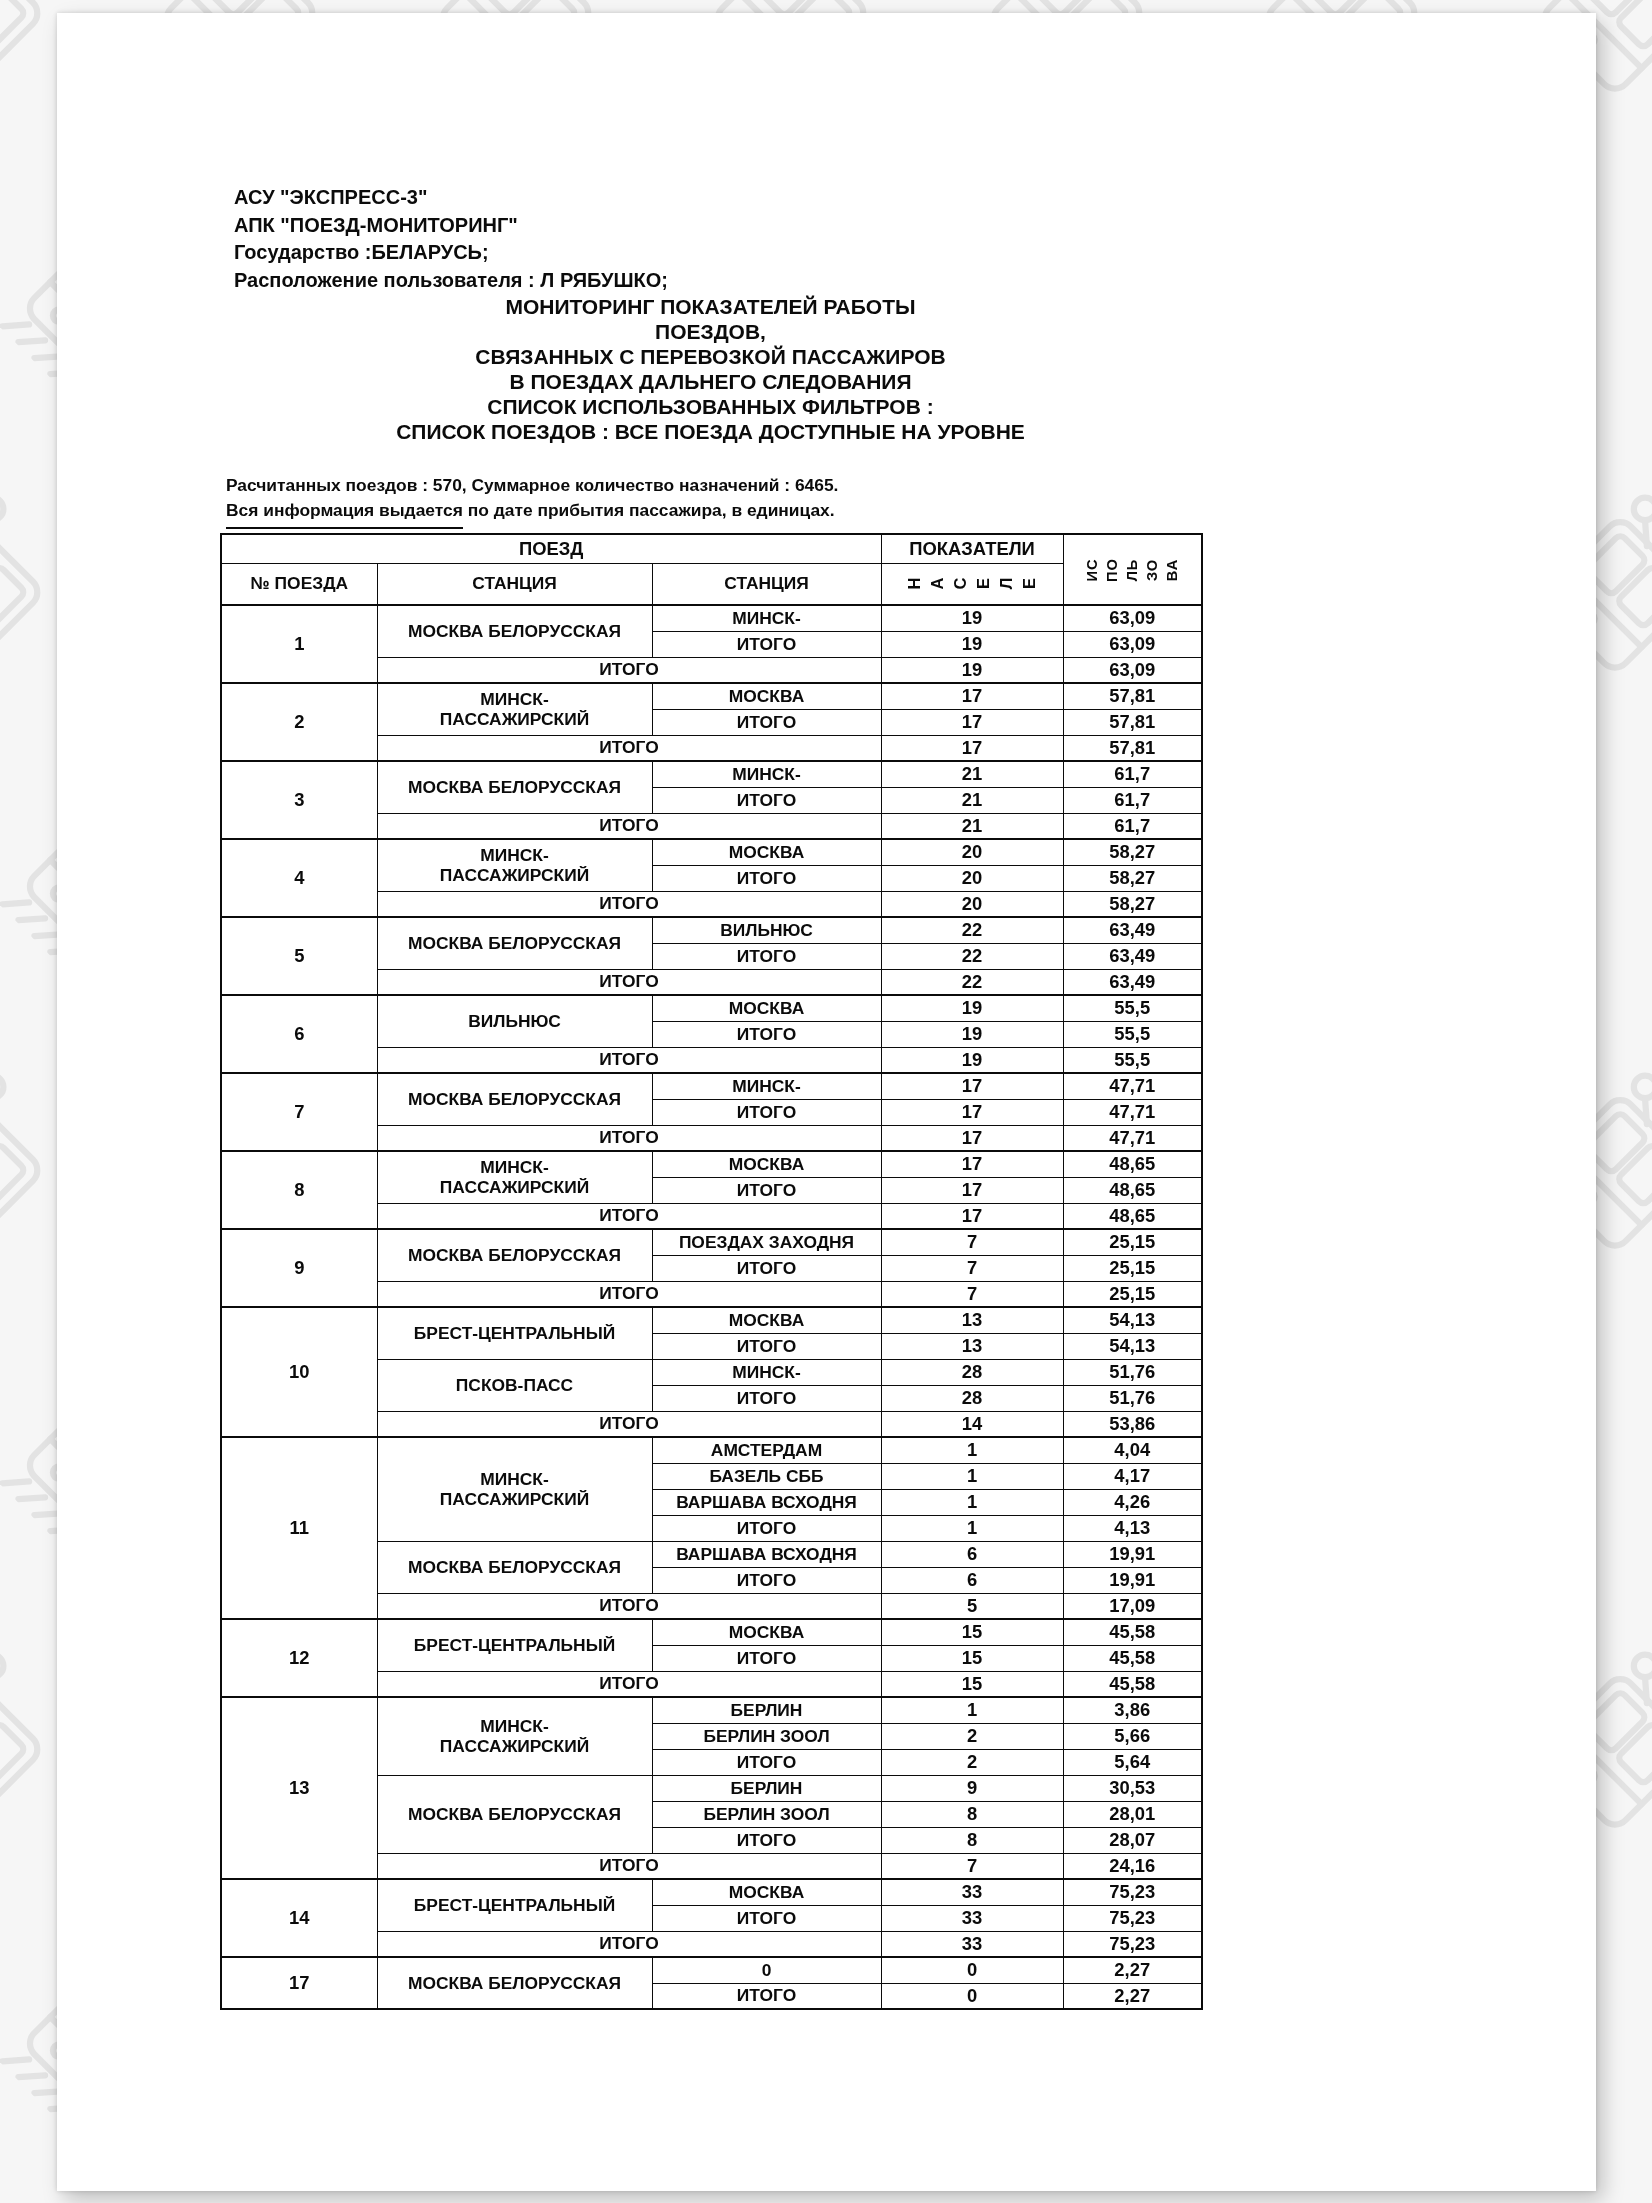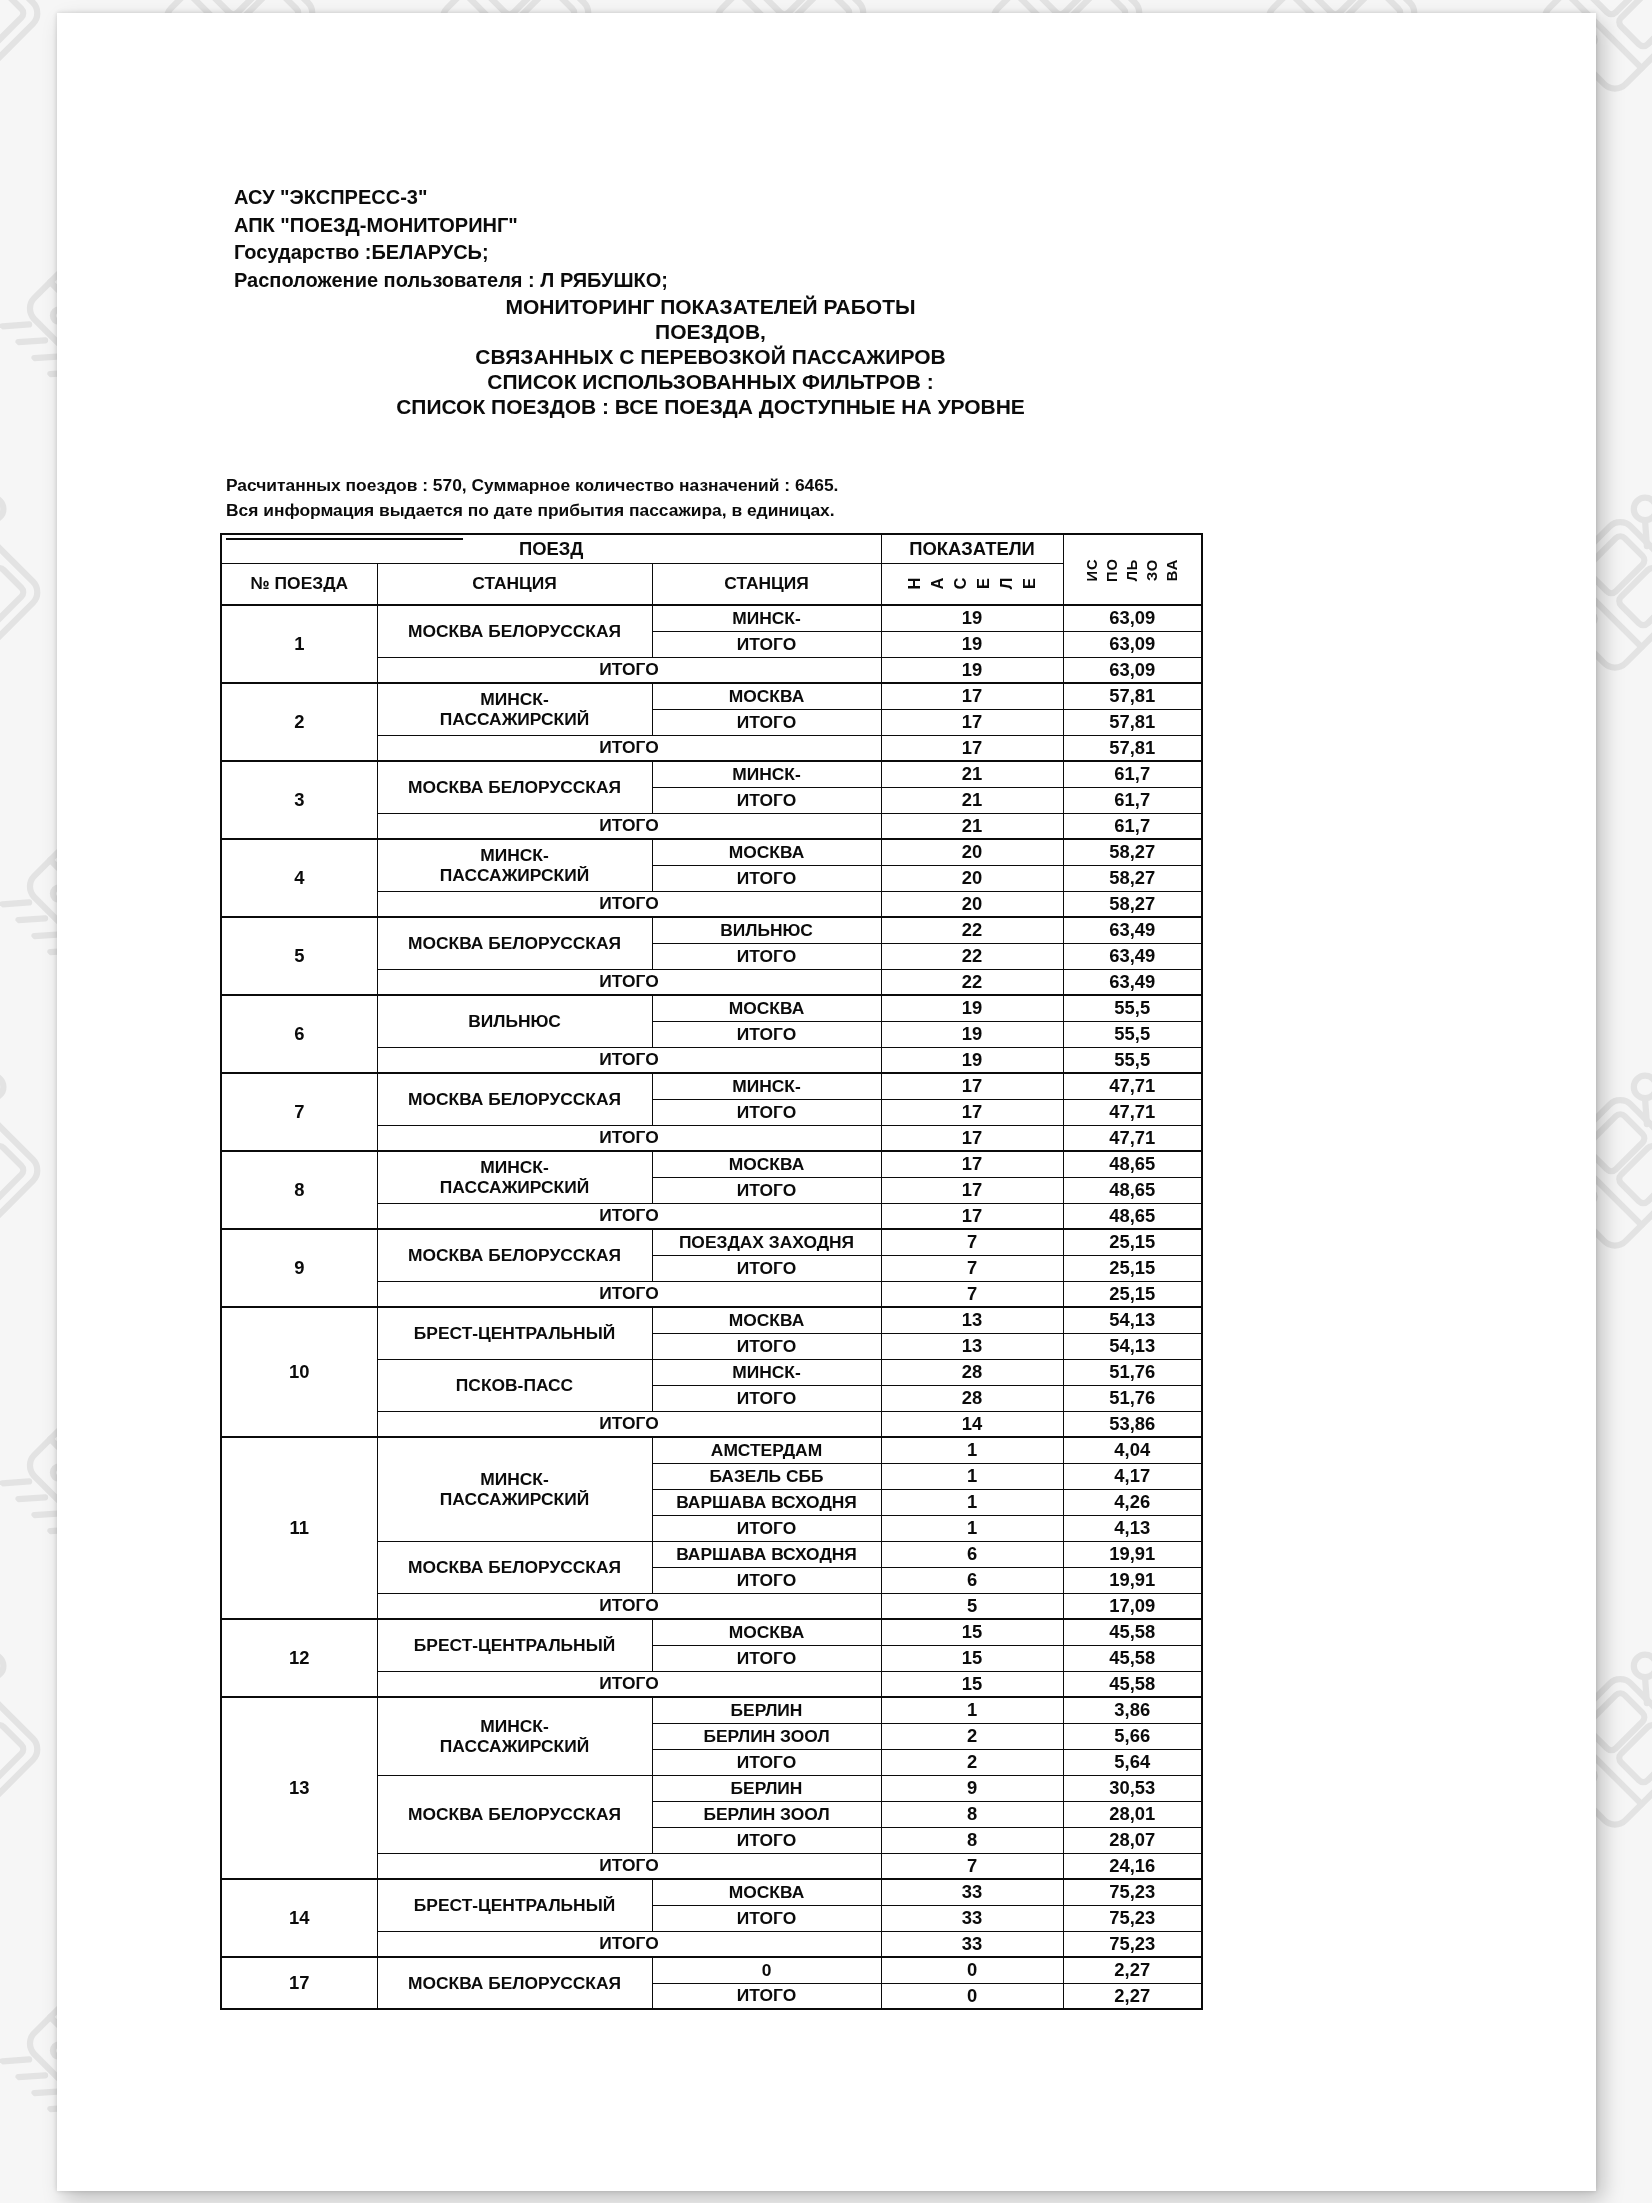--- a/index.html
+++ b/index.html
@@ -16,21 +16,21 @@
     position:absolute;left:57px;top:13px;width:1539px;height:2178px;
     background:#ffffff;z-index:1;
     box-shadow:0 0 4.6px rgba(0,0,0,.16), 7.3px 9.2px 20px rgba(0,0,0,.22);
     color:#0b0b0b;
   }
   .hdr{position:absolute;left:177px;top:171px;font-size:20px;font-weight:bold;line-height:27.5px;white-space:pre-wrap;}
   .title{position:absolute;left:163px;top:281px;width:981px;text-align:center;
          font-size:21px;font-weight:bold;line-height:25px;white-space:pre-wrap;}
   .summary{position:absolute;left:169px;top:462px;font-size:17.4px;font-weight:bold;}
   .note{position:absolute;left:169px;top:487px;font-size:17.4px;font-weight:bold;}
-  .note .u{border-bottom:2.8px solid #0b0b0b;padding-bottom:18px;}
+  .note .u{border-bottom:2.8px solid #0b0b0b;padding-bottom:7px;}
   
   table.mon{
     position:absolute;left:163px;top:520px;width:981px;
     border-collapse:collapse;table-layout:fixed;border:2.8px solid #0b0b0b;
   }
   .mon th,.mon td{
     border:1.8px solid #0b0b0b;padding:0;text-align:center;vertical-align:middle;
     font-weight:bold;overflow:hidden;color:#0b0b0b;
   }
   .mon thead tr.r1{height:29px;}
@@ -625,21 +625,21 @@
         <rect x="58" y="44" width="30" height="40" rx="5"></rect>
         <line x1="12" y1="96" x2="98" y2="96"></line>
         <circle cx="36" cy="110" r="5"></circle>
         <circle cx="52" cy="110" r="5"></circle>
         <path d="M24 132 l-14 16 M42 132 l-14 16 M60 132 l-14 16 M78 132 l-14 16"></path>
       </svg></div>
   </div>
 
 <div class="page">
   <div class="hdr" id="hdrLines"><div>АСУ "ЭКСПРЕСС-3"</div><div>АПК "ПОЕЗД-МОНИТОРИНГ"</div><div>Государство :БЕЛАРУСЬ;</div><div>Расположение пользователя : Л РЯБУШКО;</div></div>
-  <div class="title" id="titleLines"><div>МОНИТОРИНГ ПОКАЗАТЕЛЕЙ РАБОТЫ</div><div>ПОЕЗДОВ,</div><div>СВЯЗАННЫХ С ПЕРЕВОЗКОЙ ПАССАЖИРОВ</div><div>СПИСОК ИСПОЛЬЗОВАННЫХ ФИЛЬТРОВ :</div><div>СПИСОК ПОЕЗДОВ : ВСЕ ПОЕЗДА ДОСТУПНЫЕ НА УРОВНЕ</div></div>
+  <div class="title" id="titleLines"><div>МОНИТОРИНГ ПОКАЗАТЕЛЕЙ РАБОТЫ</div><div>ПОЕЗДОВ,</div><div>СВЯЗАННЫХ С ПЕРЕВОЗКОЙ ПАССАЖИРОВ</div><div>В ПОЕЗДАХ ДАЛЬНЕГО СЛЕДОВАНИЯ</div><div>СПИСОК ИСПОЛЬЗОВАННЫХ ФИЛЬТРОВ :</div><div>СПИСОК ПОЕЗДОВ : ВСЕ ПОЕЗДА ДОСТУПНЫЕ НА УРОВНЕ</div></div>
   <div class="summary">Расчитанных поездов : 570, Суммарное количество назначений : 6465.</div>
   <div class="note"><span class="u">Вся информация выдается</span><span> по дате прибытия пассажира, в единицах.</span></div>
 
   <table class="mon">
     <colgroup>
       <col style="width:156px">
         <col style="width:275px">
         <col style="width:229px">
       <col style="width:182px">
         <col style="width:139px">

